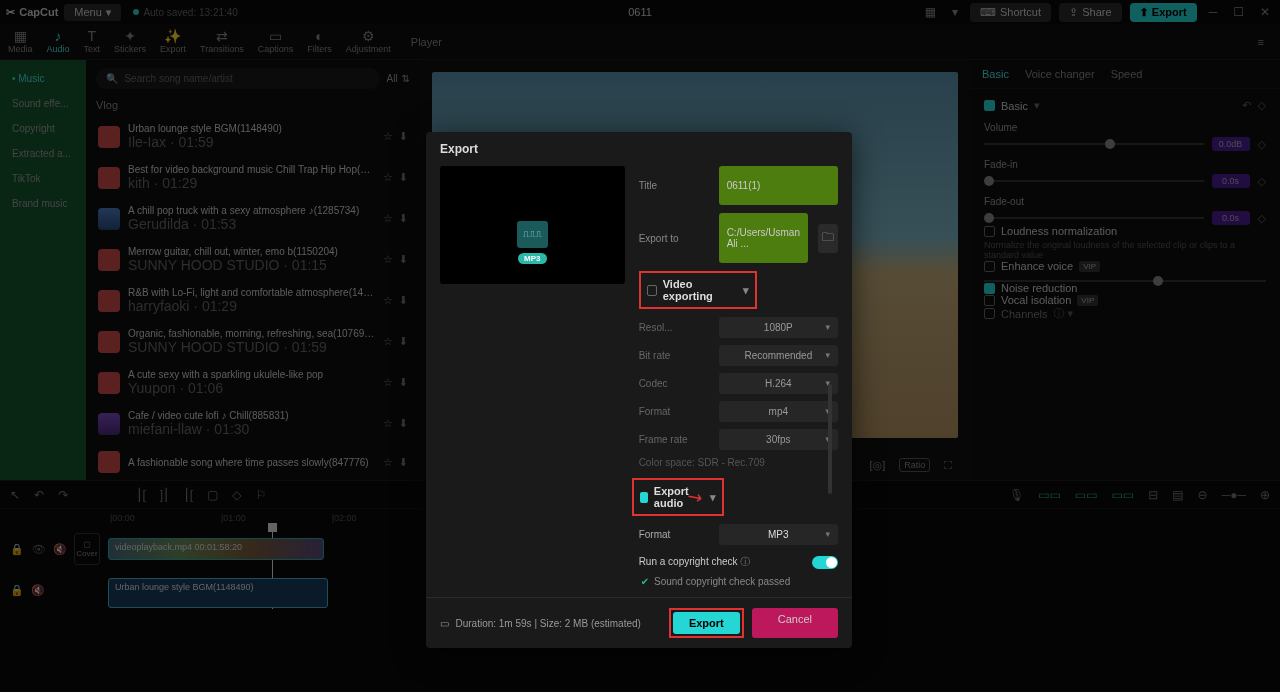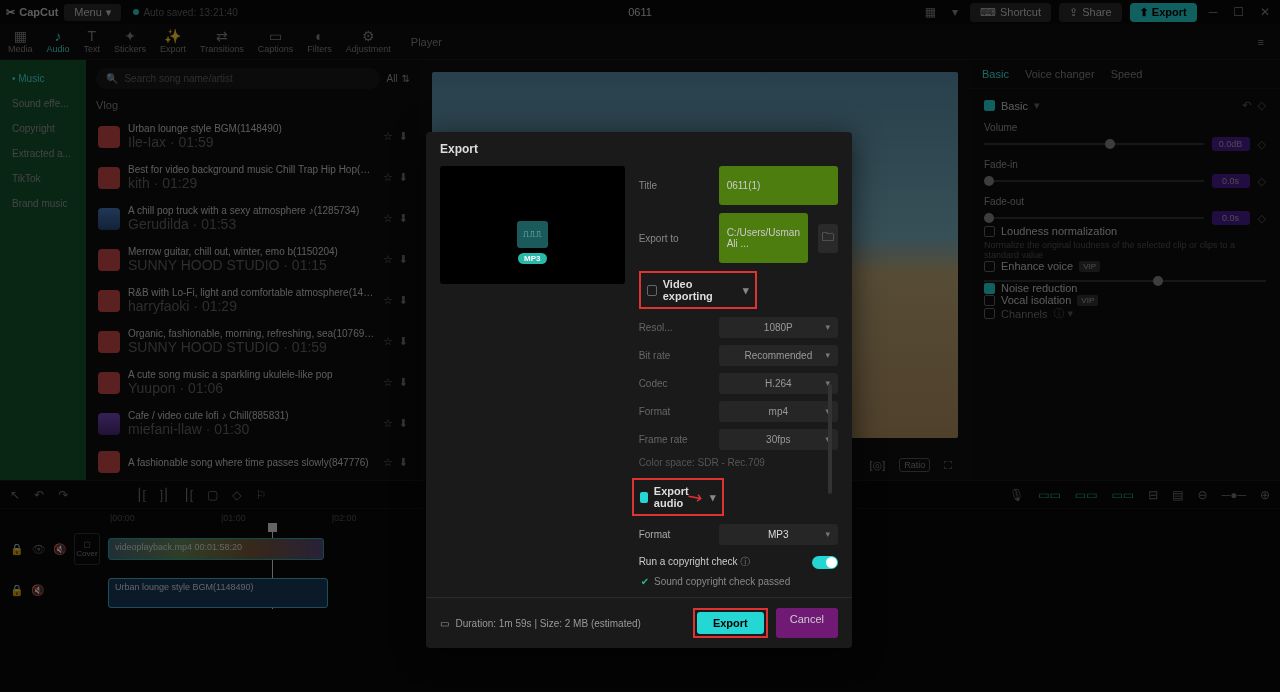--- a/index.html
+++ b/index.html
@@ -109,21 +109,21 @@
 .dselect .chev{position:absolute;right:8px;color:#777;font-size:9px;}
 .color-space{color:#555;font-size:10px;margin:4px 0 10px;}
 .toggle{width:26px;height:13px;background:#24d6d4;border-radius:7px;position:relative;}
 .toggle::after{content:"";position:absolute;right:1px;top:1px;width:11px;height:11px;background:#fff;border-radius:50%;}
 .check-passed{display:flex;align-items:center;gap:5px;color:#888;font-size:10px;margin-top:6px;margin-left:2px;}
 .check-passed .ck{color:#2ab88a;}
 .modal-footer{display:flex;align-items:center;padding:10px 14px;border-top:1px solid #2a2a2a;}
 .duration{color:#999;font-size:10px;display:flex;align-items:center;gap:6px;}
 .footer-right{margin-left:auto;display:flex;gap:8px;}
 .btn-export{background:#24d6d4;color:#000;font-size:11px;font-weight:600;padding:5px 16px;border-radius:3px;}
-.btn-cancel{background:#701a75;color:#ccc;font-size:11px;padding:5px 14px;border-radius:3px;}
+.btn-cancel{background:#be185d;color:#ccc;font-size:11px;padding:5px 26px;border-radius:3px;}
 .red-arrow{position:absolute;color:#d33;font-size:18px;transform:rotate(-35deg);}
 .scroll-ind{position:absolute;right:6px;top:218px;width:4px;height:110px;background:#333;border-radius:2px;}
 </style>
 </head>
 <body>
 
 <div class="titlebar">
   <div class="logo">
       <span>✂</span>
       <span>CapCut</span>
@@ -284,21 +284,21 @@
               <div class="trackmeta">SUNNY HOOD STUDIO · 01:59</div>
             </div>
             <div class="trackacts">
               <span>☆</span>
               <span>⬇</span>
             </div>
           </div>
           <div class="track">
             <div class="thumb "></div>
             <div class="trackinfo">
-              <div class="trackname">A cute song music a sparkling ukulele-like pop</div>
+              <div class="trackname">A cute sexy with a sparkling ukulele-like pop</div>
               <div class="trackmeta">Yuupon · 01:06</div>
             </div>
             <div class="trackacts">
               <span>☆</span>
               <span>⬇</span>
             </div>
           </div>
           <div class="track">
             <div class="thumb purple"></div>
             <div class="trackinfo">

